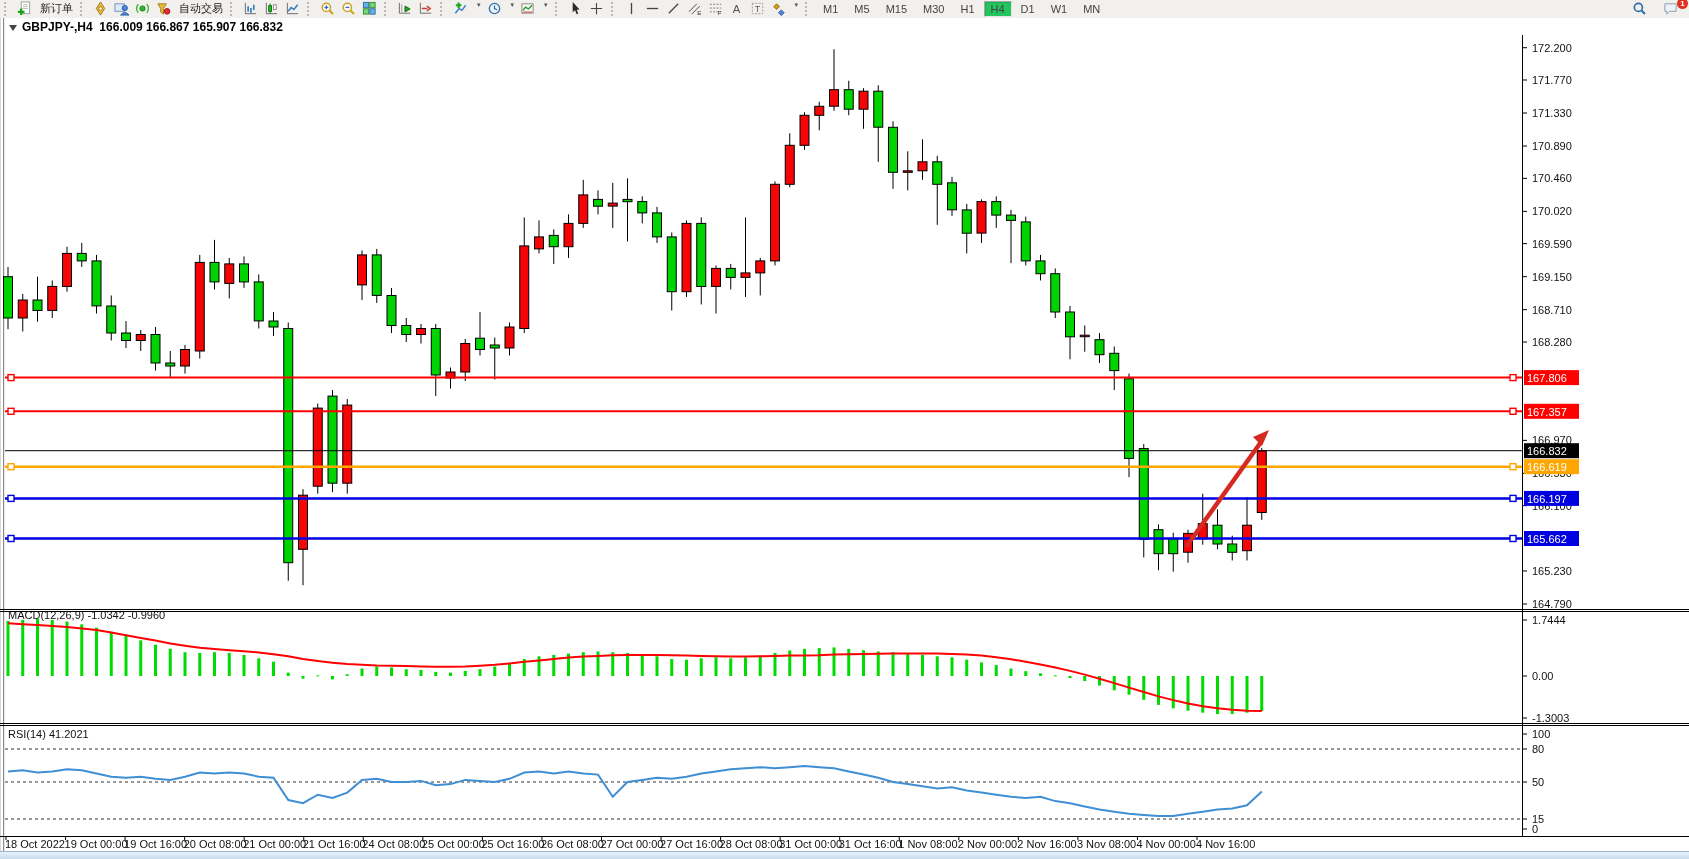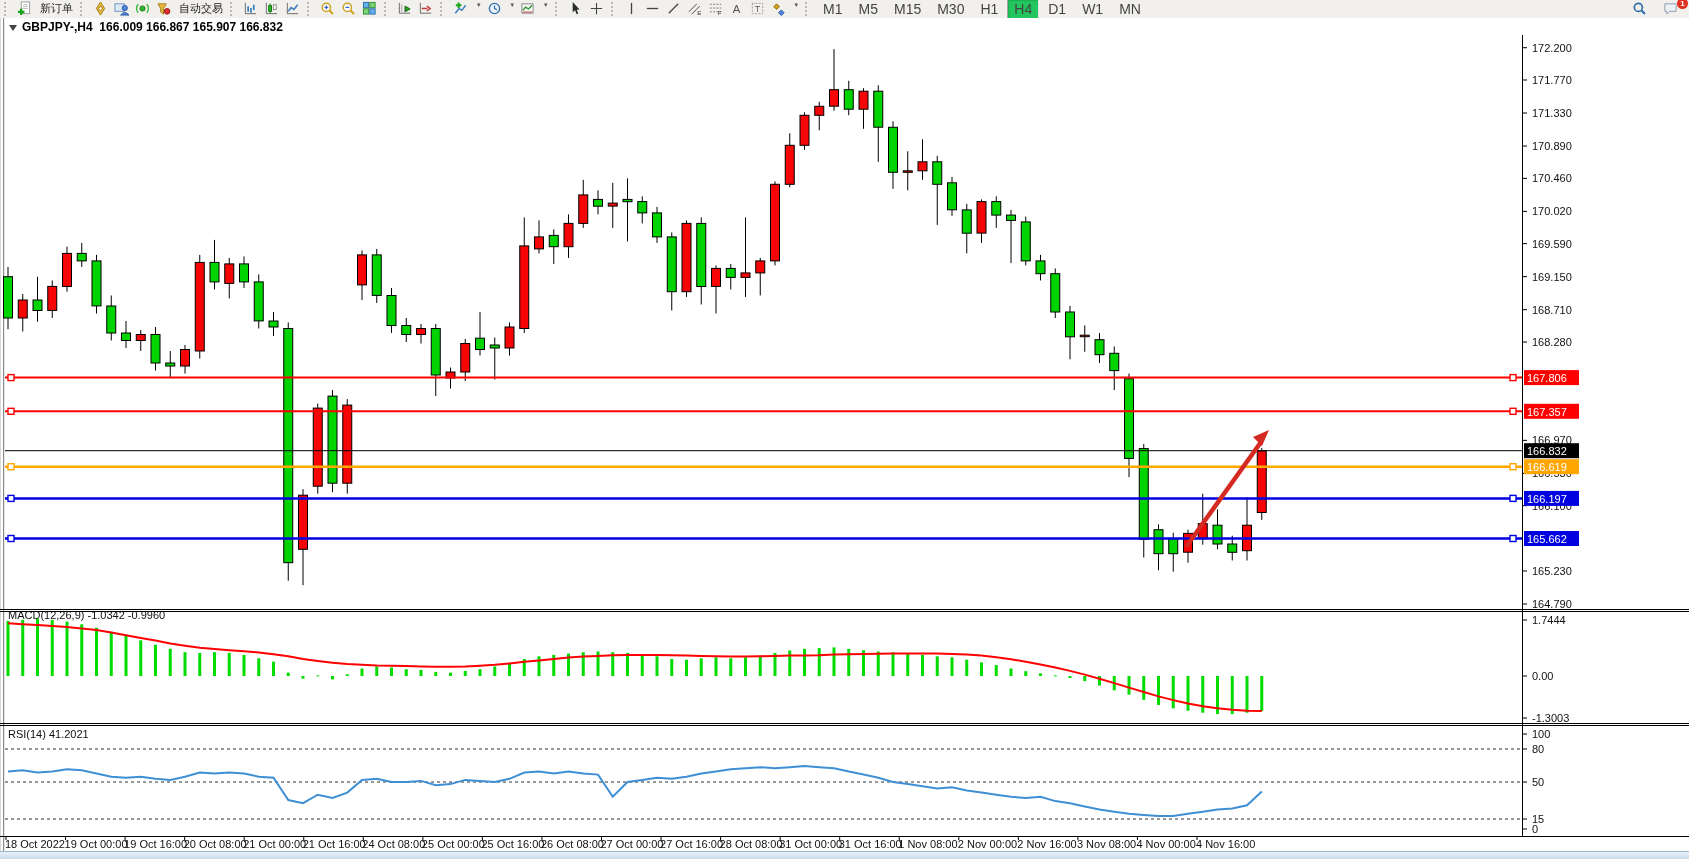--- a/index.html
+++ b/index.html
@@ -3,21 +3,21 @@
 <meta charset="utf-8">
 <style>
   html,body{margin:0;padding:0;background:#fff;font-family:"Liberation Sans",sans-serif;}
   body{width:1689px;height:859px;overflow:hidden;position:relative;}
   .toolbar{height:18px;background:#f2f0ec;border-bottom:1px solid #bdbdbd;display:flex;align-items:center;font-size:11px;color:#333;white-space:nowrap;}
   .tb-sep{width:5px;height:14px;border-left:2px dotted #b9b9b9;margin:0 3px 0 4px;flex:0 0 auto;}
   .tb-btn{display:flex;gap:8px;padding:0 3px;height:17px;cursor:default;flex:0 0 auto;}
   .tb-btn svg{display:block;}
   .tb-label{font-size:11px;color:#222;}
   .dd-arrow{font-size:7px;color:#555;margin-left:1px;}
-  .tf-btn{padding:1px 6px;margin:0 1px;color:#444;font-size:14px;border:1px solid transparent;border-radius:1px;}
+  .tf-btn{padding:1px 6px;margin:0 1px;color:#444;font-size:11px;border:1px solid transparent;border-radius:1px;}
   .tf-btn.active{background:#22c55e;border:1px solid #a8a8a8;border-right-color:#e5e5e5;border-bottom-color:#e5e5e5;box-shadow:inset 1px 1px 1px rgba(0,0,0,.12);}
   .tb-right{margin-left:auto;display:flex;align-items:center;padding-right:8px;gap:10px;}
   .chat-wrap{position:relative;}
   .badge{position:absolute;top:-3px;right:-7px;background:#e03021;color:#fff;border-radius:50%;width:11px;height:11px;font-size:8px;line-height:11px;text-align:center;font-weight:bold;}
   .chart-area{position:absolute;top:18px;left:0;width:1689px;height:835px;background:#fff;}
   svg text{font-family:"Liberation Sans",sans-serif;}
   .statusbar{position:absolute;left:0;bottom:0;width:1689px;height:7px;background:linear-gradient(#e8f1fa,#cadcee);border-top:1px solid #9fb6cc;}
 </style>
 </head>
 <body>

